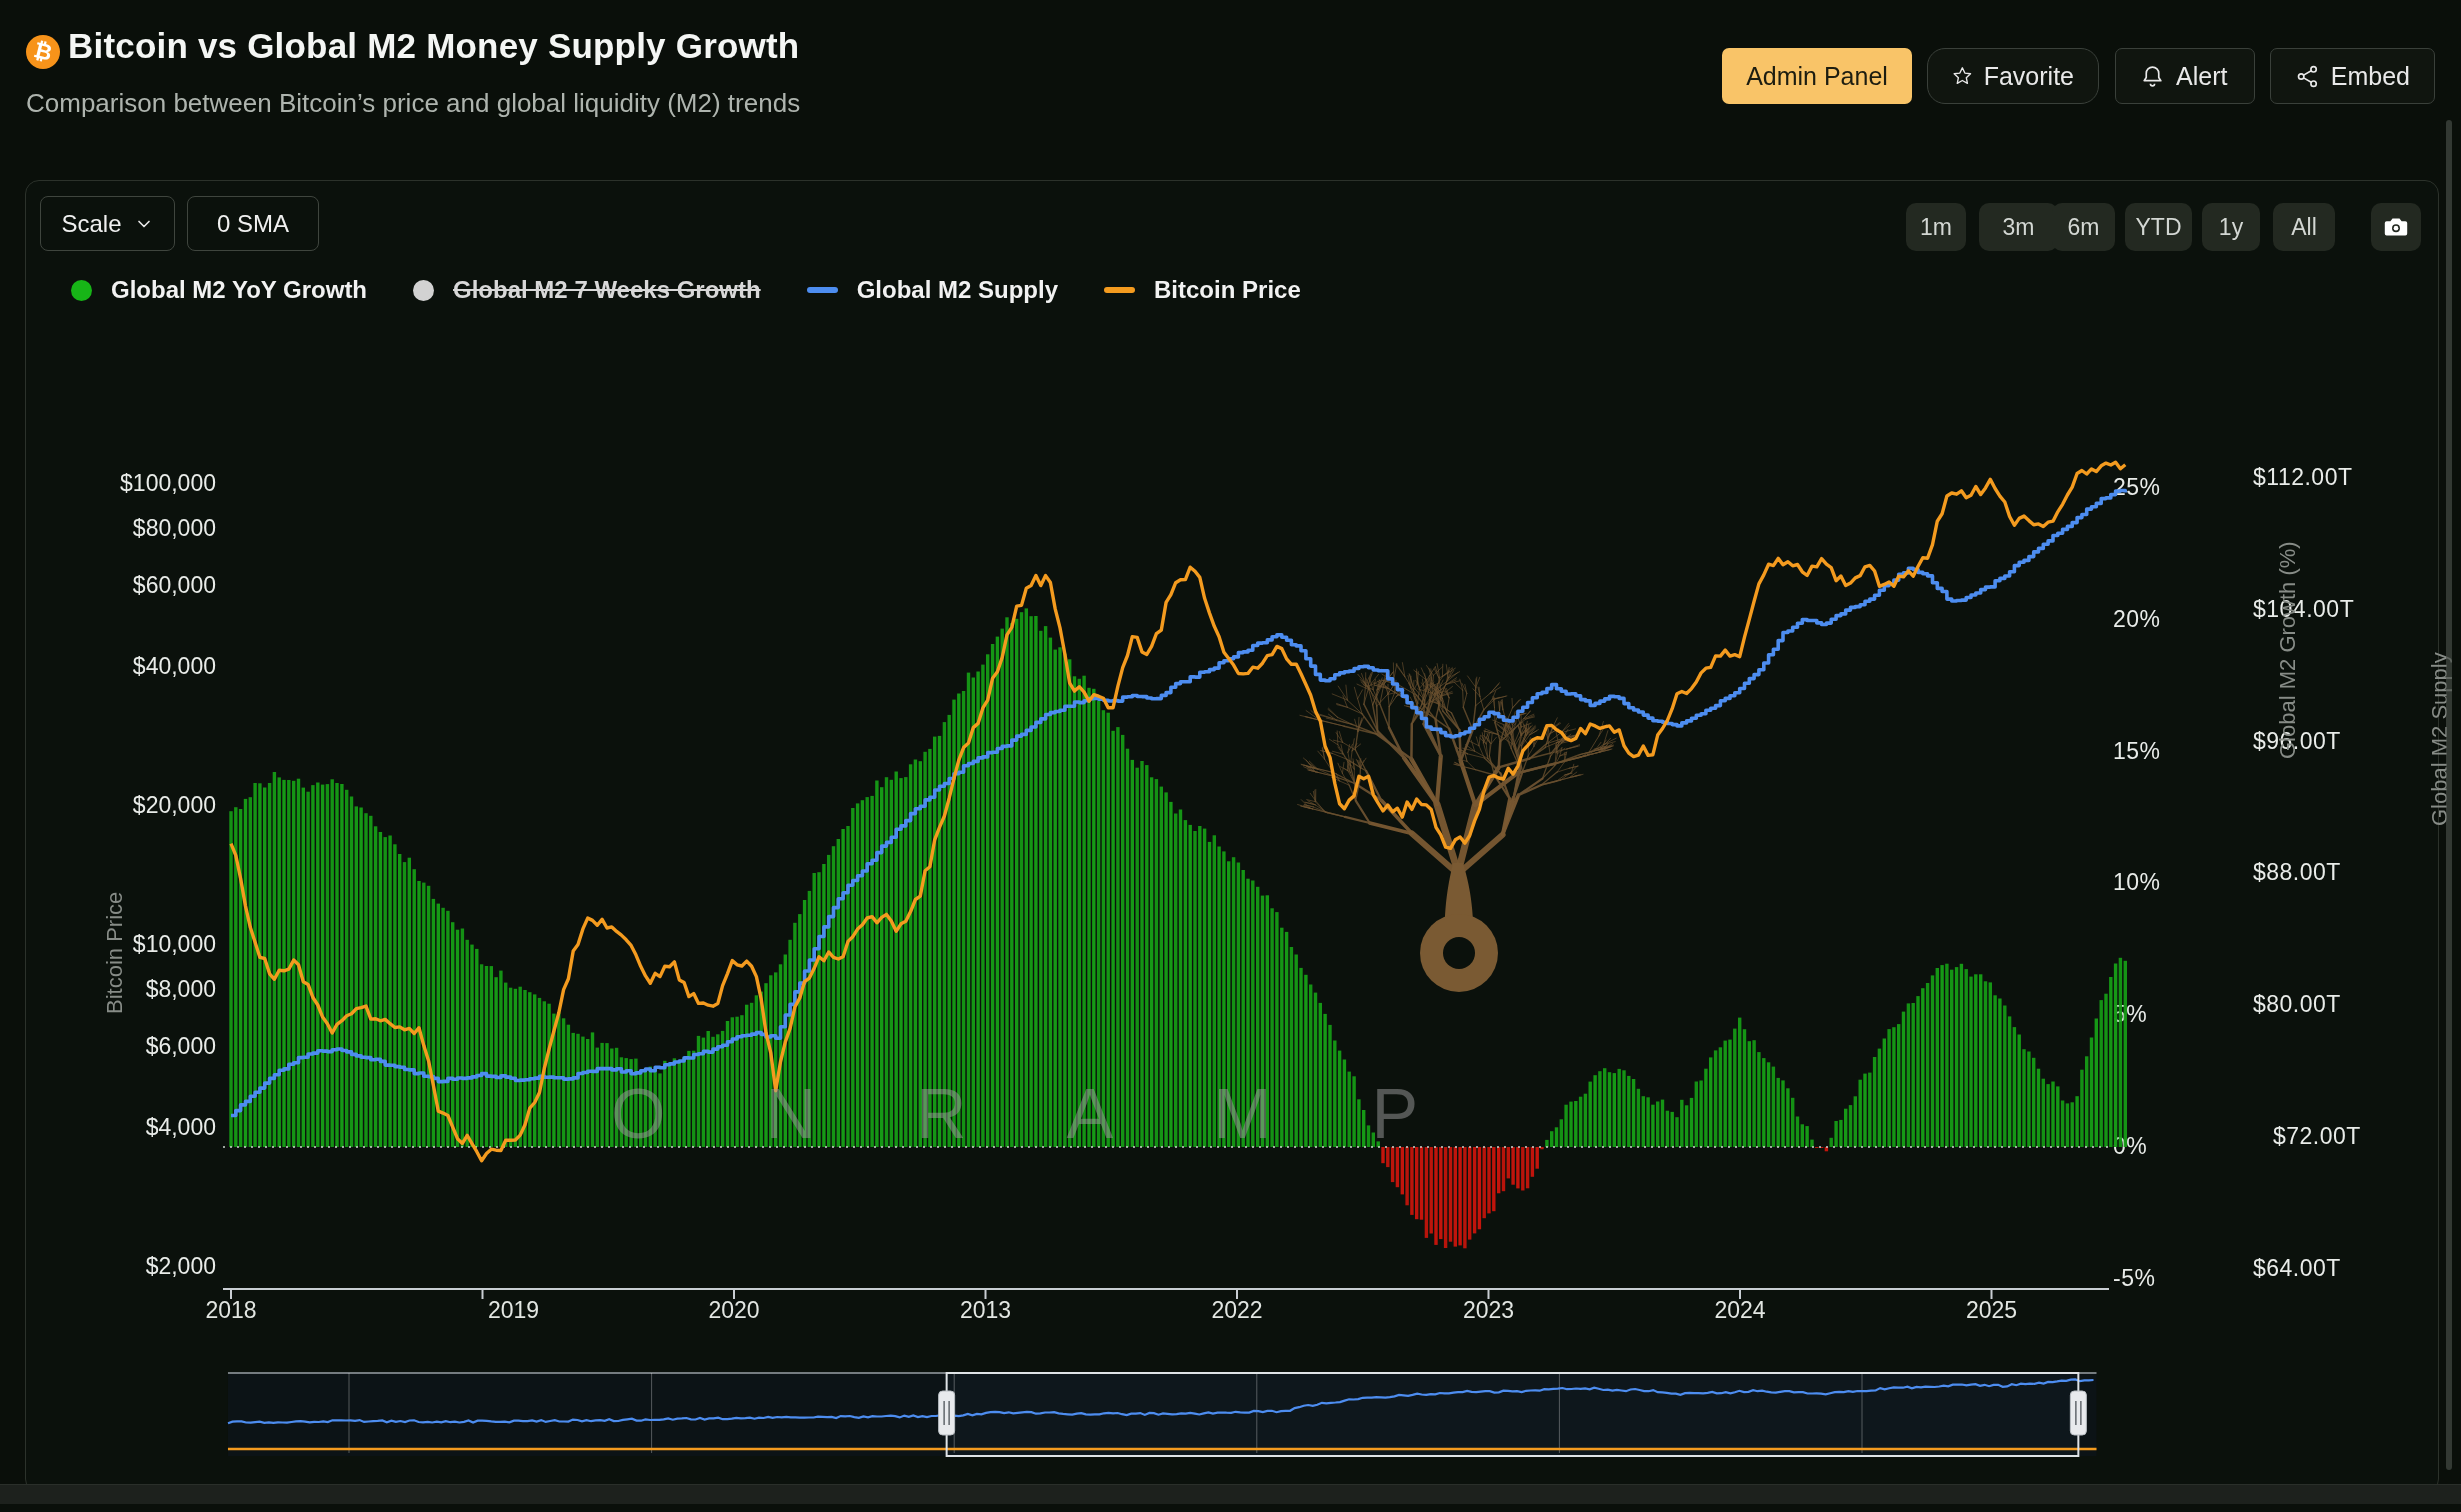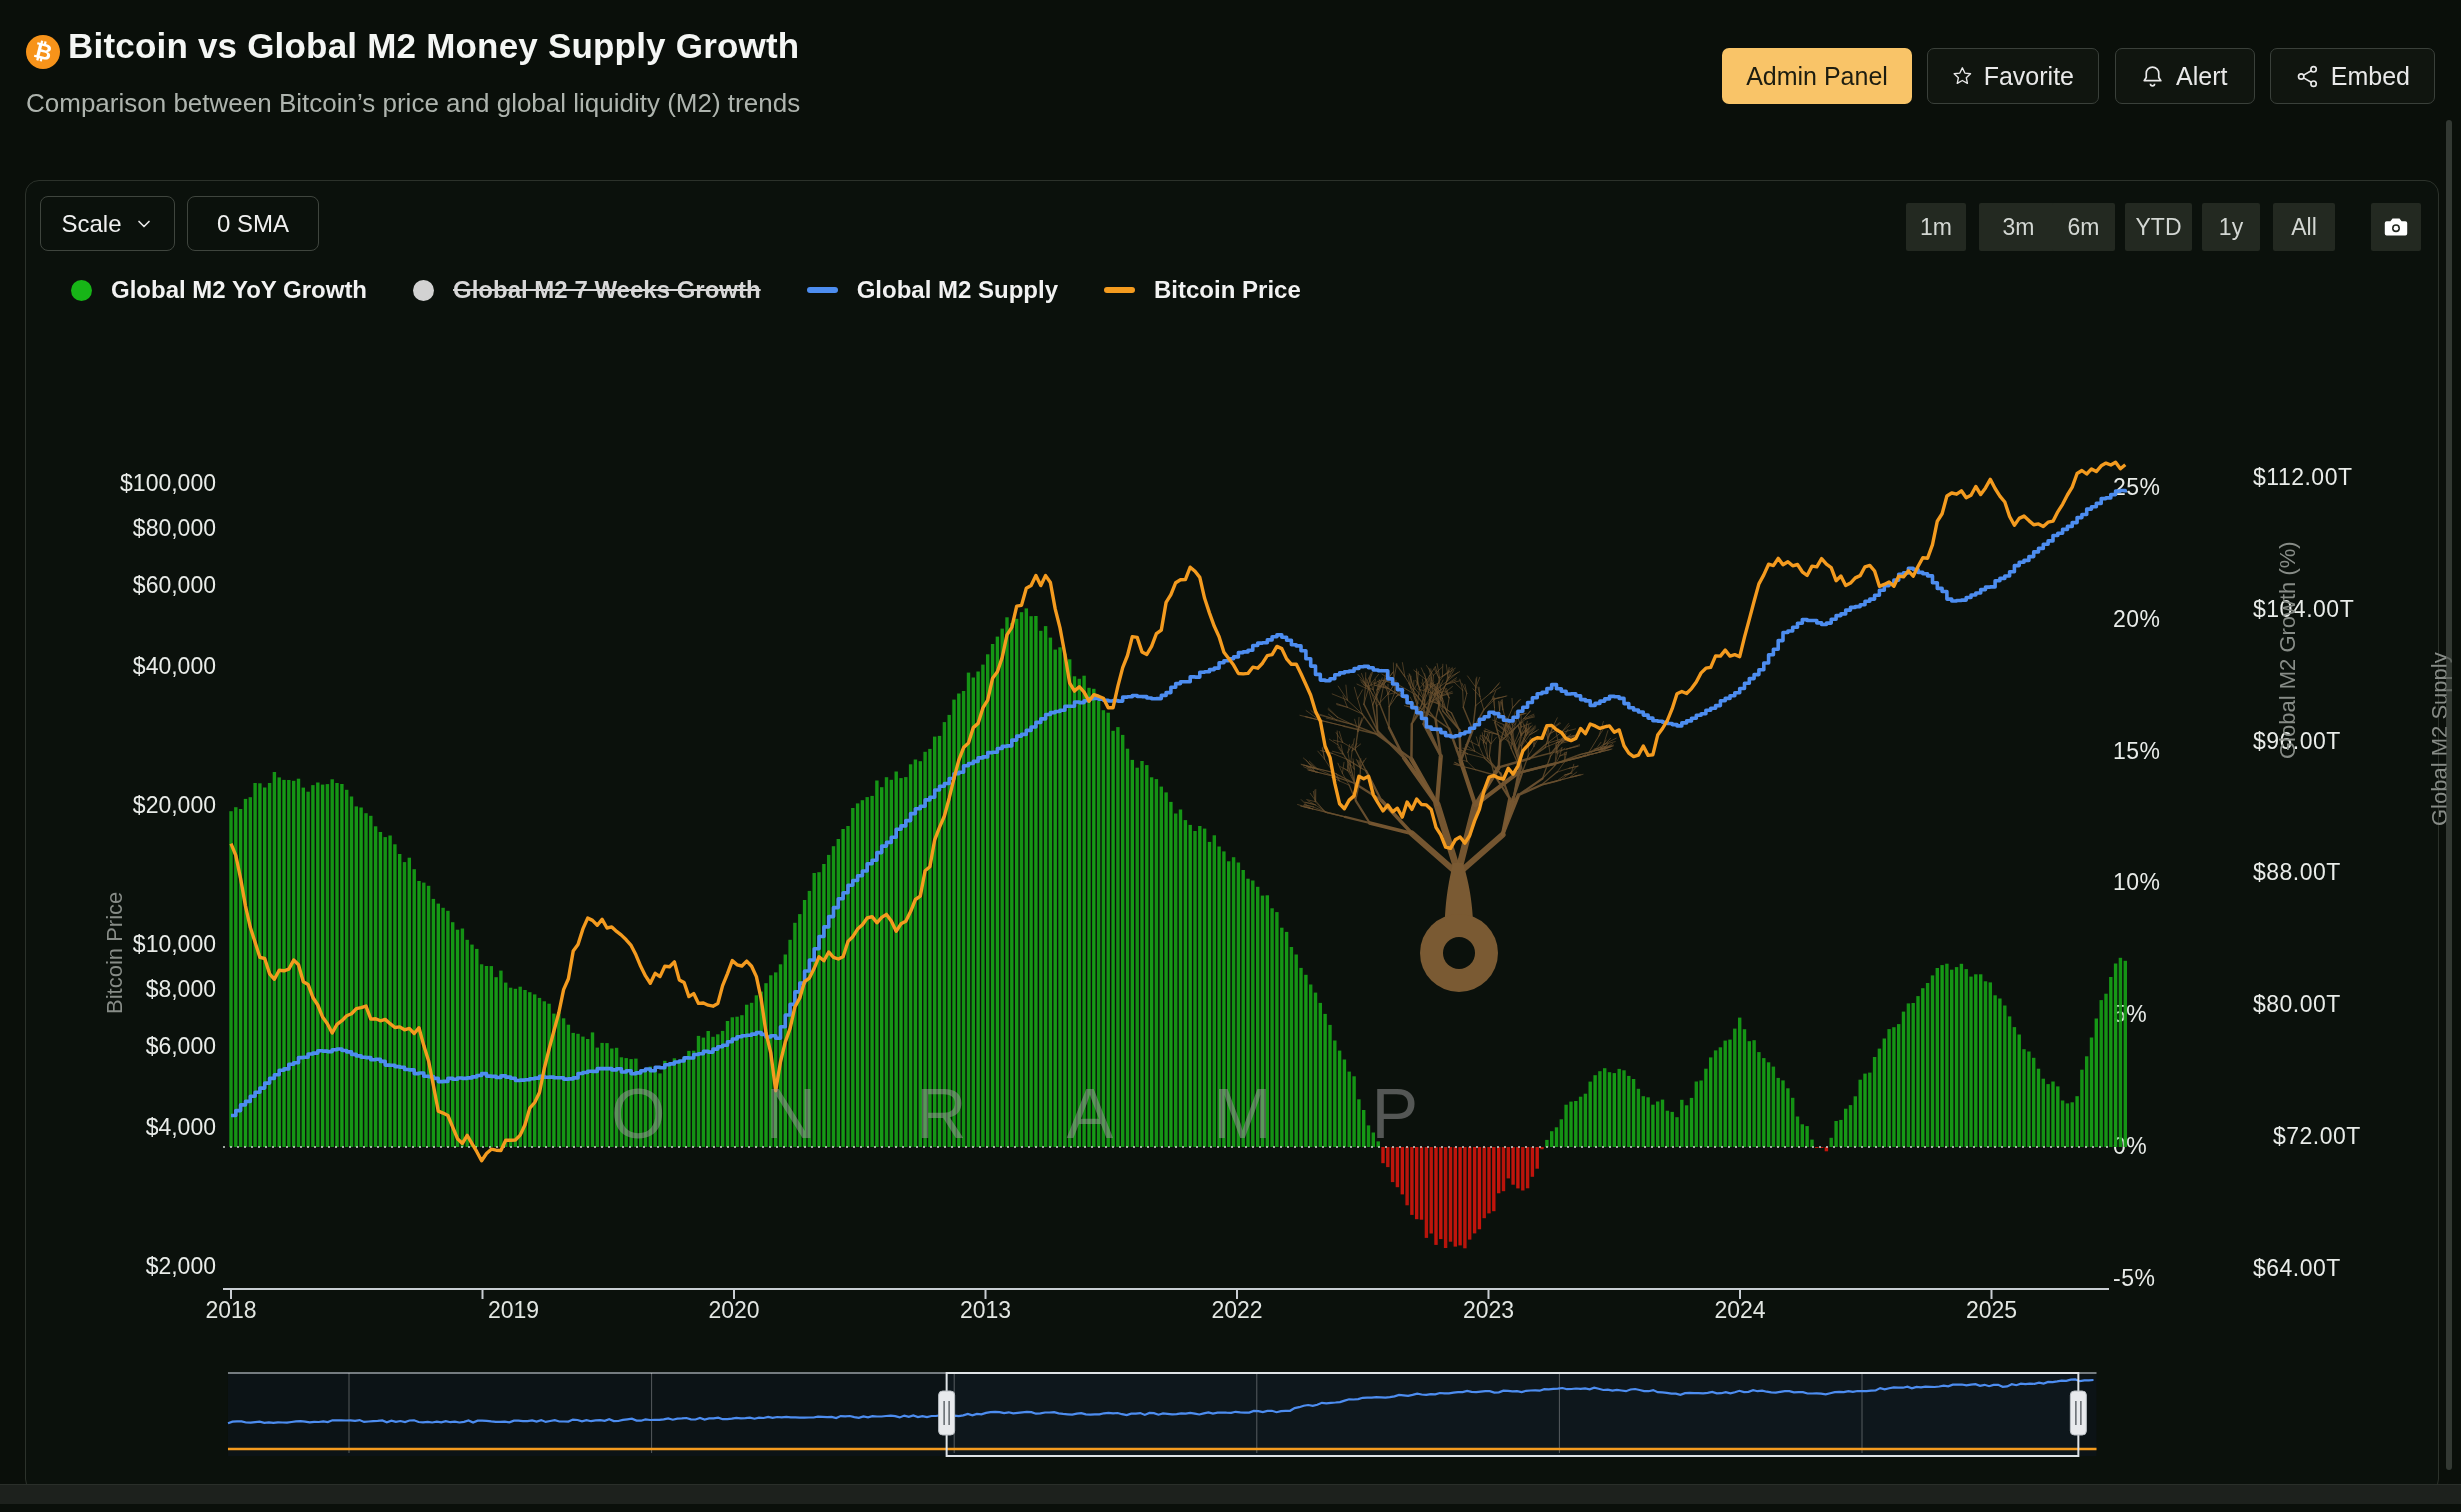--- a/index.html
+++ b/index.html
@@ -16,21 +16,21 @@
   .hbtn{top:48px;height:56px;border-radius:7px;display:flex;align-items:center;gap:11px;
         padding:16px 24px;box-sizing:border-box;font-size:25px;color:#e9e9e9;background:#10150f;
         border:1px solid #3a403a;cursor:pointer;}
   .hbtn svg{display:block;}
   #btn-admin{background:#f9c468;border:none;color:#1d1d10;font-weight:500;}
   
   .panel{left:25px;top:180px;width:2412px;height:1311px;background:#0b110c;
          border:1px solid #2c322b;border-radius:14px;}
   .tbtn{top:15px;height:53px;border-radius:8px;border:1px solid #3f453e;background:transparent;
         display:flex;align-items:center;justify-content:center;gap:12px;font-size:24px;color:#f0f0f0;cursor:pointer;}
-  .rbtn{top:22px;height:48px;border-radius:2px;background:#232921;border:none;color:#d3d7d3;
+  .rbtn{top:22px;height:48px;border-radius:10px;background:#232921;border:none;color:#d3d7d3;
         font-size:23px;display:flex;align-items:center;justify-content:center;cursor:pointer;}
   
   .legend{left:45px;top:95px;height:30px;display:flex;align-items:flex-start;gap:46px;}
   .leg-item{display:flex;align-items:center;gap:19px;cursor:pointer;}
   .leg-dot{width:21px;height:21px;border-radius:50%;}
   .leg-dash{width:31px;height:6px;border-radius:3px;}
   .leg-label{font-size:24px;font-weight:600;color:#f2f2f2;white-space:nowrap;}
   .leg-off .leg-label{text-decoration:line-through;color:#d8d8d8;}
   
   .tickL{position:absolute;width:190px;text-align:right;font-size:23px;color:#e9ece9;}
@@ -50,21 +50,21 @@
 
   <div class="abs badge">
       <span>₿</span>
     </div>
   <div class="abs title">Bitcoin vs Global M2 Money Supply Growth</div>
   <div class="abs subtitle">Comparison between Bitcoin’s price and global liquidity (M2) trends</div>
 
   <div class="abs hbtn" id="btn-admin" style="left:1722px;width:190px;justify-content:center;">
     <span>Admin Panel</span>
   </div>
-  <div class="abs hbtn" style="left:1927px;width:172px;">
+  <div class="abs hbtn" style="left:1927px;width:172px;border-radius:18px;">
     <svg width="26" height="26" viewBox="0 0 24 24">
       <path d="M12 2.5l2.9 6.1 6.6.8-4.9 4.6 1.3 6.5-5.9-3.3-5.9 3.3 1.3-6.5L2.5 9.4l6.6-.8z" fill="none" stroke="#e9e9e9" stroke-width="1.6" stroke-linejoin="round"></path>
     </svg>
     <span>Favorite</span>
   </div>
   <div class="abs hbtn" style="left:2115px;width:140px;">
     <svg width="25" height="25" viewBox="0 0 24 24">
       <path d="M12 3a6 6 0 0 0-6 6v4l-2 3h16l-2-3V9a6 6 0 0 0-6-6z" fill="none" stroke="#e9e9e9" stroke-width="1.6" stroke-linejoin="round"></path>
       <path d="M10 19a2 2 0 0 0 4 0" fill="none" stroke="#e9e9e9" stroke-width="1.6"></path>
     </svg>

